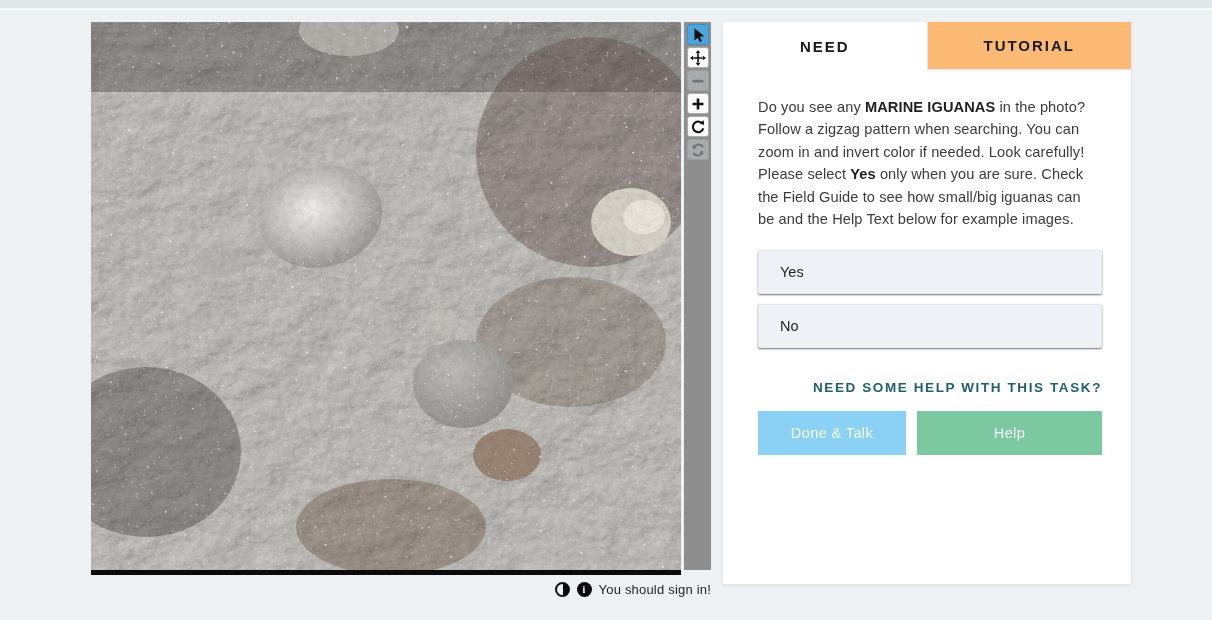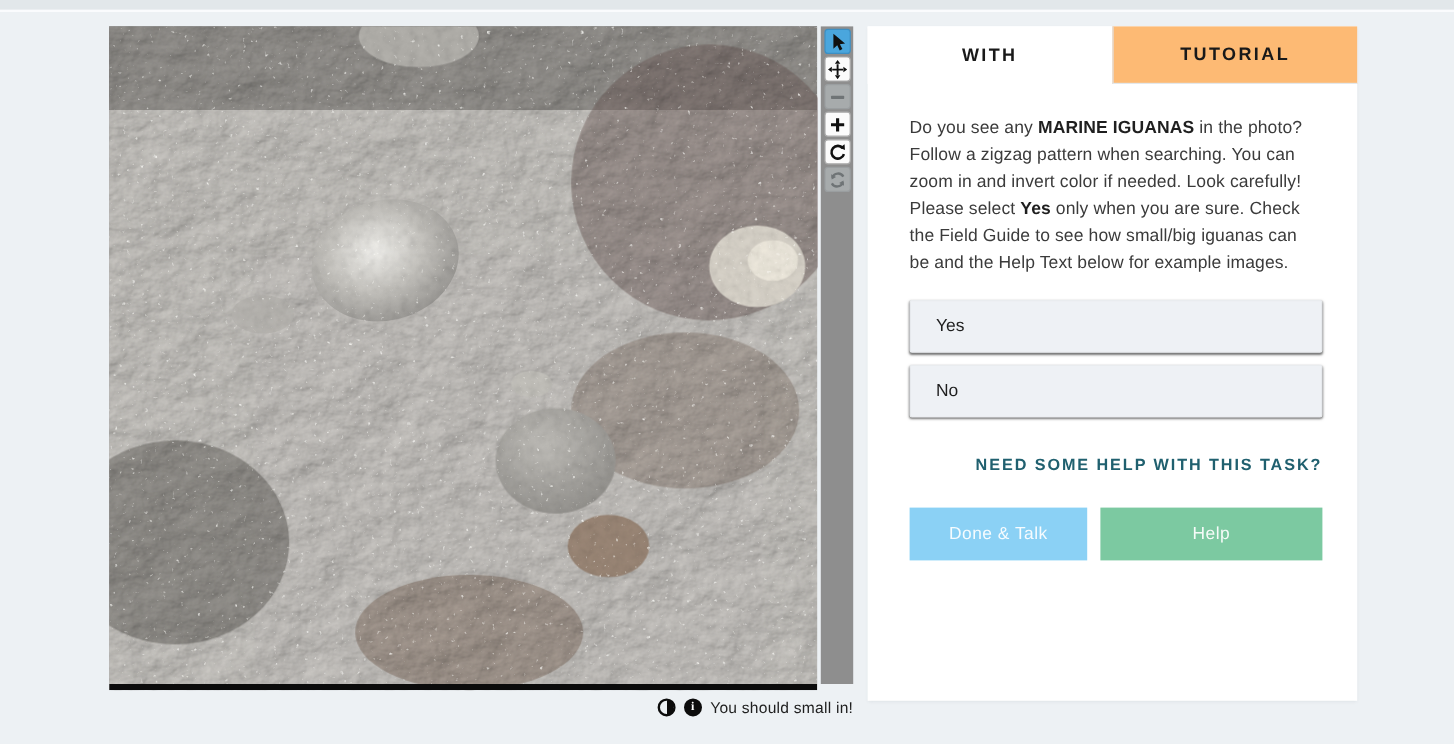--- a/index.html
+++ b/index.html
@@ -70,21 +70,21 @@
     box-shadow:0 1px 2px rgba(0,0,0,0.55);
     text-align:left;padding:0 0 0 21px;font-size:14.5px;color:#1e1e1e;
     font-family:"Liberation Sans",sans-serif;cursor:pointer;
   }
 
   .help-link{
     margin-top:32px;width:344px;text-align:right;color:#20606f;
     font-size:13.5px;font-weight:600;letter-spacing:1.6px;cursor:pointer;
   }
 
-  .footer-btns{margin-top:28px;display:flex;gap:11px;width:380px;}
+  .footer-btns{margin-top:16px;display:flex;gap:11px;width:380px;}
   .footer-btns button{
     height:44px;border:none;font-size:14.5px;letter-spacing:0.4px;
     color:rgba(255,255,255,0.92);cursor:pointer;font-family:"Liberation Sans",sans-serif;
   }
   .btn-done-talk{width:148px;background:#8bd1f5;}
   .btn-done{width:185px;background:#7cc9a1;}
 </style>
 </head>
 <body>
 
@@ -176,26 +176,26 @@
       <path d="M2.6 3.2 L3.1 7.6 L6.7 5.4 Z" fill="#6f7476"></path>
       <path d="M3.2 10.8 A5 5 0 0 0 12.4 9.8" fill="none" stroke="#6f7476" stroke-width="1.9"></path>
       <path d="M13.4 12.8 L12.9 8.4 L9.3 10.6 Z" fill="#6f7476"></path>
     </svg>
   </button>
 </div>
 
 <div class="viewer-footer">
   <span class="contrast-icon"></span>
   <span class="info-icon">i</span>
-  <span>You should small in!</span>
+  <span>You should sign in!</span>
 </div>
 
 <div class="panel">
   <div class="tabs">
-    <div class="tab active">WITH</div>
+    <div class="tab active">NEED</div>
     <div class="tab inactive">TUTORIAL</div>
   </div>
   <div class="panel-body">
     <p class="task-text"><span>Do you see any </span><b>MARINE IGUANAS</b><span> in the photo? Follow a zigzag pattern when searching. You can zoom in and invert color if needed. Look carefully! Please select </span><b>Yes</b><span> only when you are sure. Check the Field Guide to see how small/big iguanas can be and the Help Text below for example images.</span></p>
     <div class="answers">
       <button class="answer-btn">Yes</button>
       <button class="answer-btn">No</button>
     </div>
     <div class="help-link">NEED SOME HELP WITH THIS TASK?</div>
     <div class="footer-btns">

